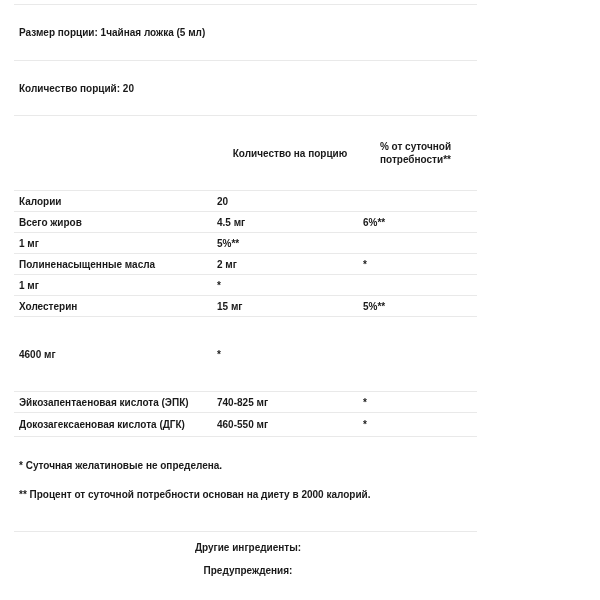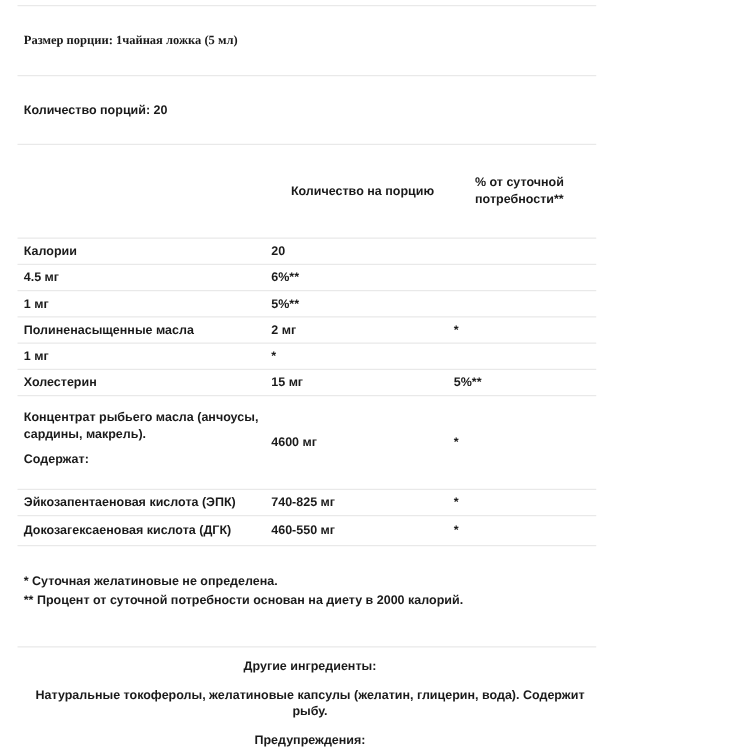--- a/index.html
+++ b/index.html
@@ -16,21 +16,21 @@
   .sheet { margin-left: 14px; width: 463px; border-top: 1px solid #e9e9e9; }
 
   .rule-b { border-bottom: 1px solid #e9e9e9; }
 
   .info-row {
     height: 55px;
     display: flex;
     align-items: center;
     padding-left: 5px;
   }
-  .info-row:first-of-type { height: 56px; font-family: Liberation Serif, serif; }
+  .info-row:first-of-type { height: 56px; }
 
   .grid {
     display: grid;
     grid-template-columns: 198px 146px 114px;
     padding-left: 5px;
     align-items: center;
   }
   .thead { height: 75px; text-align: center; }
   .thead .col-label { line-height: 13px; }
   .thead .dv-label { max-width: 105px; }
@@ -38,21 +38,21 @@
   .t-row { height: 21px; }
   .t-row.tall { height: 24px; }
 
   .concentrate { height: 75px; align-items: stretch; }
   .concentrate .name-block { padding-top: 11px; line-height: 13px; }
   .concentrate .sub-label { margin-top: 7px; }
   .concentrate .cell-mid { align-self: center; }
 
   .footnotes { padding: 22px 0 30px 5px; }
   .footnotes p { line-height: 13px; }
-  .footnotes p + p { margin-top: 2px; }
+  .footnotes p + p { margin-top: 16px; }
 
   .bottom { padding: 9px 0 0 5px; }
   .bottom p { line-height: 13px; text-align: center; }
   .bottom p + p { margin-top: 10px; }
 </style>
 </head>
 <body>
 
 <div class="sheet">
 
@@ -70,20 +70,21 @@
     <div class="col-label dv-label">% от суточной потребности**</div>
   </div>
 
   <div class="grid t-row rule-b">
     <div>Калории</div>
     <div>20</div>
     <div></div>
   </div>
 
   <div class="grid t-row rule-b">
+    <div>Всего жиров</div>
     <div>4.5 мг</div>
     <div>6%**</div>
   </div>
 
   <div class="grid t-row rule-b">
     <div>1 мг</div>
     <div>5%**</div>
   </div>
 
   <div class="grid t-row rule-b">
@@ -97,25 +98,20 @@
     <div>*</div>
   </div>
 
   <div class="grid t-row rule-b">
     <div>Холестерин</div>
     <div>15 мг</div>
     <div>5%**</div>
   </div>
 
   <div class="grid concentrate rule-b">
-    <div class="name-block">
-      <div>Концентрат рыбьего масла (анчоусы,</div>
-      <div>сардины, макрель).</div>
-      <div class="sub-label">Содержат:</div>
-    </div>
     <div class="cell-mid">4600 мг</div>
     <div class="cell-mid">*</div>
   </div>
 
   <div class="grid t-row rule-b">
     <div>Эйкозапентаеновая кислота (ЭПК)</div>
     <div>740-825 мг</div>
     <div>*</div>
   </div>
 
@@ -125,17 +121,16 @@
     <div>*</div>
   </div>
 
   <div class="footnotes rule-b">
     <p>* Суточная желатиновые не определена.</p>
     <p>** Процент от суточной потребности основан на диету в 2000 калорий.</p>
   </div>
 
   <div class="bottom">
     <p>Другие ингредиенты:</p>
-    <p>Натуральные токоферолы, желатиновые капсулы (желатин, глицерин, вода). Содержит рыбу.</p>
     <p>Предупреждения:</p>
   </div>
 
 </div>
 
 </body></html>

